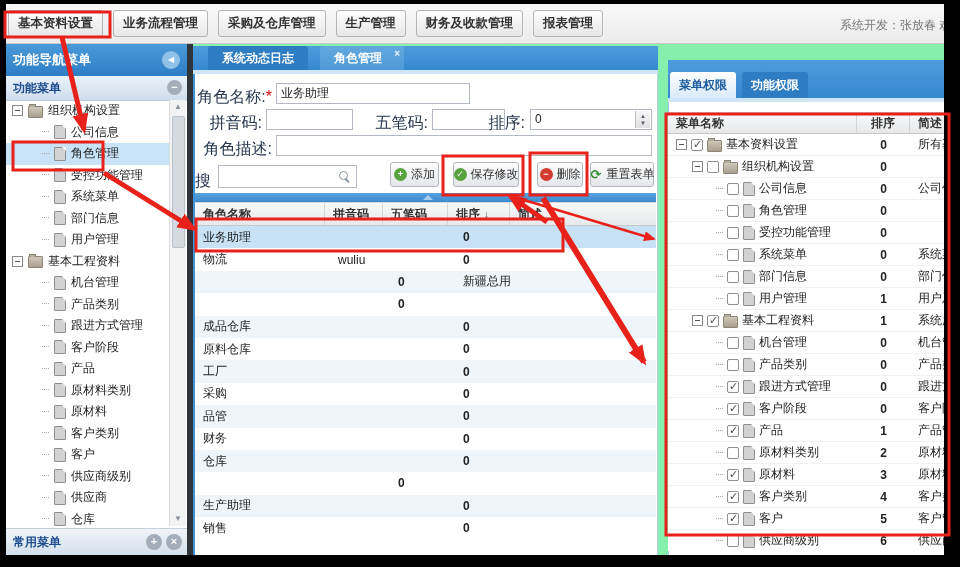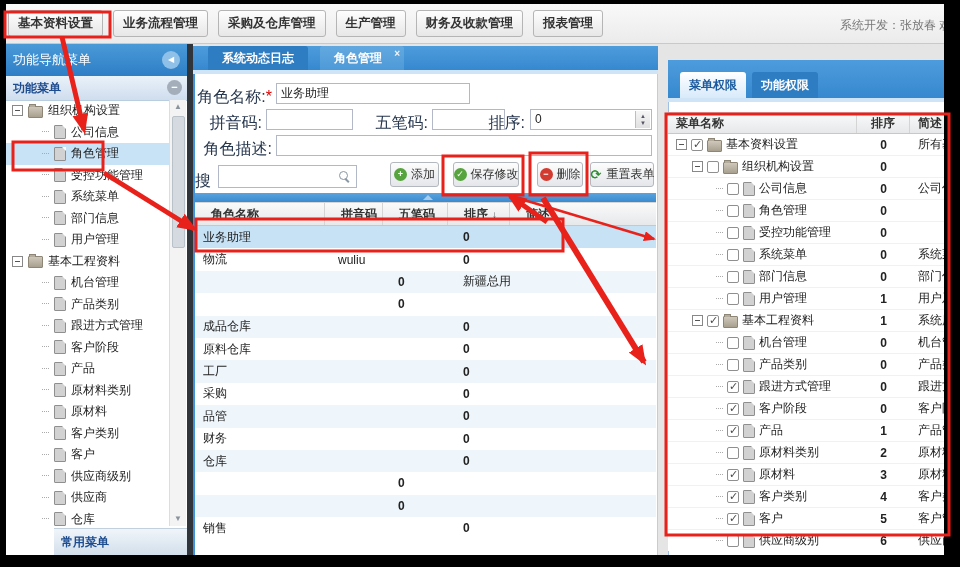--- a/index.html
+++ b/index.html
@@ -1,51 +1,51 @@
 <!DOCTYPE html>
 <html><head>
 <meta charset="utf-8">
 <style>
   html,body{margin:0;padding:0;}
   body{width:960px;height:567px;background:#000;position:relative;overflow:hidden;
        font-family:"Liberation Sans","DejaVu Sans",sans-serif;}
-  .screen{position:absolute;left:6px;top:4px;width:938px;height:551px;background:#e5e5e5;overflow:hidden;}
+  .screen{position:absolute;left:6px;top:4px;width:938px;height:551px;background:#86efac;overflow:hidden;}
 
   
   .topbar{position:absolute;left:0;top:0;width:100%;height:40px;
           background:linear-gradient(#f9f9f9,#ebebeb);border-bottom:1px solid #c9c9c9;
           display:flex;align-items:center;padding-left:2px;gap:10px;box-sizing:border-box;}
   .menu-btn{height:25px;line-height:25px;padding:0 9px;font-size:12.5px;font-weight:bold;color:#333;
             background:linear-gradient(#fefefe,#e7e7e7);border:1px solid #b5b5b5;border-radius:3px;white-space:nowrap;}
   .dev-info{position:absolute;left:834px;top:13px;font-size:12px;color:#777;white-space:nowrap;}
 
   
   .sidebar{position:absolute;left:0;top:40px;width:182px;height:511px;background:#fff;}
-  .sb-header{height:32px;background:linear-gradient(#4a9ad8,#2d7ec6);color:#fff;font-weight:normal;
+  .sb-header{height:32px;background:linear-gradient(#4a9ad8,#2d7ec6);color:#fff;font-weight:bold;
              font-size:13px;line-height:32px;padding-left:7px;position:relative;}
   .sb-collapse{position:absolute;right:8px;top:7px;width:18px;height:18px;border-radius:50%;
                background:#8fc0e8;color:#fff;text-align:center;line-height:18px;font-size:8px;}
   .sb-section{height:24px;background:linear-gradient(#eaf2fa,#cfdded);border-bottom:1px solid #b9cde0;
               color:#1d4c8f;font-weight:bold;font-size:12px;line-height:24px;padding-left:7px;position:relative;}
   .sb-minus{position:absolute;right:6px;top:4px;width:15px;height:15px;border-radius:50%;
             background:#a3aeba;color:#fff;line-height:14px;text-align:center;font-size:11px;}
   .sb-tree{position:absolute;left:0;top:56px;width:163px;height:426px;overflow:hidden;}
   .srow{height:21.5px;display:flex;align-items:center;font-size:12px;color:#222;white-space:nowrap;}
   .srow.lvl0{padding-left:6px;gap:5px;}
   .srow.lvl1{padding-left:36px;gap:5px;}
   .srow.selected{background:#c8e2f6;}
   .sb-scroll{position:absolute;left:163px;top:56px;width:17px;height:426px;background:#f3f3f3;
              border-left:1px solid #ddd;box-sizing:border-box;}
   .sar{height:14px;font-size:8px;color:#8a929c;text-align:center;line-height:14px;}
   .sar.dn{position:absolute;bottom:0;left:0;right:0;}
   .sth{position:absolute;left:2px;top:16px;width:11px;height:130px;background:#d4dae0;
        border:1px solid #b9c1c9;border-radius:2px;}
   .sb-bottom{position:absolute;left:0;top:484px;width:182px;height:27px;
              background:linear-gradient(#f0f5fa,#d3dfeb);border-top:1px solid #c2cfdc;
-             font-size:12px;font-weight:bold;color:#1d4c8f;line-height:26px;padding-left:7px;box-sizing:border-box;margin-left:48px;}
+             font-size:12px;font-weight:bold;color:#1d4c8f;line-height:26px;padding-left:7px;box-sizing:border-box;}
   .sb-circ{position:absolute;top:5px;width:16px;height:16px;border-radius:50%;background:#a3aeba;
            color:#fff;text-align:center;line-height:15px;font-size:11px;}
   .seam{position:absolute;left:181px;top:40px;width:6px;height:511px;background:#30353b;}
 
   
   .main-tabs{position:absolute;left:187px;top:42px;width:465px;height:24px;
              background:linear-gradient(#4d9cdc,#3688cf);display:flex;align-items:flex-end;
              padding-left:7px;box-sizing:border-box;gap:4px;}
   .mtab{height:24px;line-height:24px;padding:0 14px;font-size:12px;font-weight:bold;color:#fff;
         border-radius:3px 3px 0 0;position:relative;margin-left:8px;}
@@ -81,36 +81,36 @@
   .bic-plus,.bic-check{background:#57a33e;}
   .bic-minus{background:#d23b2f;}
   .bic-refresh{background:none;color:#2f8f2f;font-size:13px;font-weight:bold;width:13px;height:13px;line-height:13px;}
   .splitter{position:absolute;left:189px;top:189px;width:461px;height:9px;
             background:linear-gradient(#5aa3de,#3b8bd0);}
   .nub{position:absolute;left:228px;top:2px;width:0;height:0;border-left:5px solid transparent;
        border-right:5px solid transparent;border-bottom:5px solid #a8cdec;}
   .mth{position:absolute;left:189px;top:198px;width:461px;height:24px;display:grid;
        grid-template-columns:130px 58px 65px 62px 1fr;background:linear-gradient(#fafafa,#e6e8ea);
        border-top:1px solid #d6d6d6;border-bottom:1px solid #c8c8c8;box-sizing:border-box;}
-  .hc{border-right:1px solid #d4d4d4;display:flex;align-items:center;padding-left:16px;
+  .hc{border-right:1px solid #d4d4d4;display:flex;align-items:center;padding-left:8px;
       font-size:12px;font-weight:bold;color:#333;gap:4px;overflow:hidden;}
   .hc:last-child{border-right:none;}
   .sort-ic{font-size:10px;color:#444;}
   .tbody{position:absolute;left:189px;top:222px;width:461px;height:321px;overflow:hidden;}
   .trow{height:22.4px;display:grid;grid-template-columns:130px 58px 65px 62px 1fr;align-items:center;
         font-size:12px;color:#222;}
   .trow.sel{background:#c7e1f5;}
   .trow.alt{background:#eef6fc;}
   .tc{padding-left:8px;white-space:nowrap;overflow:hidden;}
   .tc1{padding-left:13px;} .tc3{padding-left:15px;font-weight:bold;} .tc4{padding-left:15px;}
 
   
   .rtop{position:absolute;left:662px;top:56px;width:276px;height:38px;
         background:linear-gradient(#4d9cdc,#3688cf);display:flex;align-items:flex-end;
-        padding-left:12px;gap:6px;box-sizing:border-box;}
+        padding-left:2px;gap:6px;box-sizing:border-box;}
   .rtab{height:26px;line-height:26px;padding:0 9px;border-radius:3px 3px 0 0;font-size:12px;font-weight:bold;}
   .rtab.active{background:linear-gradient(#ffffff,#d8eafa);color:#1a5a9e;}
   .rtab.inactive{background:#2e7cc2;color:#fff;}
   .rstrip{position:absolute;left:662px;top:94px;width:276px;height:4px;background:#cfe4f6;}
   .rwhite{position:absolute;left:662px;top:98px;width:276px;height:453px;background:#fff;
           border-left:1px solid #9fc0e0;box-sizing:border-box;}
   .rheader{position:absolute;left:662px;top:108px;width:276px;height:22px;display:grid;
            grid-template-columns:189px 53px 1fr;background:linear-gradient(#fafafa,#e6e8ea);
            border-top:1px solid #d6d6d6;border-bottom:1px solid #c8c8c8;box-sizing:border-box;
            font-size:12px;font-weight:bold;color:#333;}
@@ -413,20 +413,21 @@
         <div class="tc tc3">0</div>
         <div class="tc tc4"></div>
       </div>
       <div class="trow">
         <div class="tc tc1"></div>
         <div class="tc tc2"></div>
         <div class="tc tc3">0</div>
         <div class="tc tc4"></div>
       </div>
       <div class="trow alt">
+        <div class="tc tc0">生产助理</div>
         <div class="tc tc1"></div>
         <div class="tc tc2"></div>
         <div class="tc tc3">0</div>
         <div class="tc tc4"></div>
       </div>
       <div class="trow">
         <div class="tc tc0">销售</div>
         <div class="tc tc1"></div>
         <div class="tc tc2"></div>
         <div class="tc tc3">0</div>

